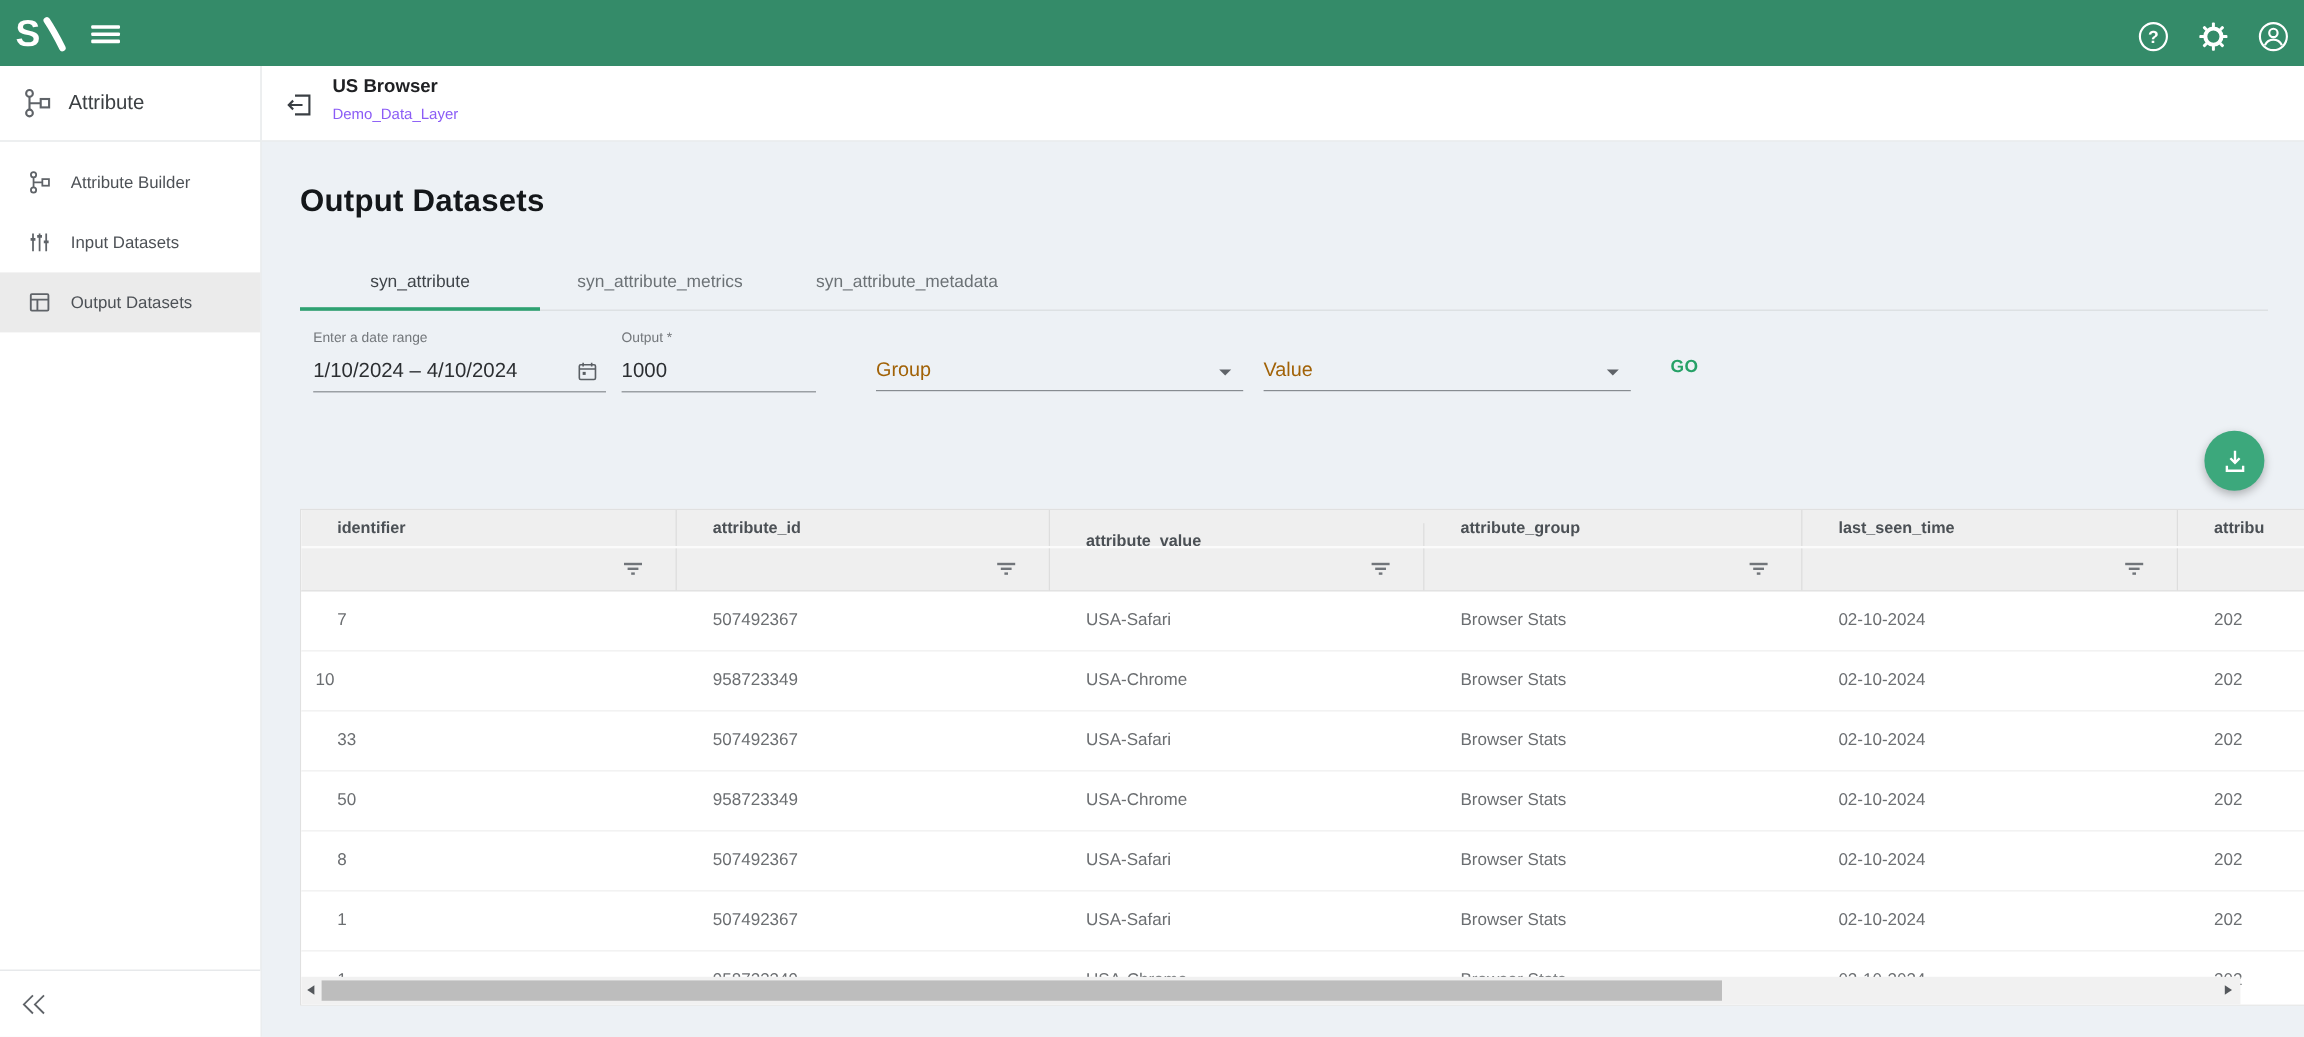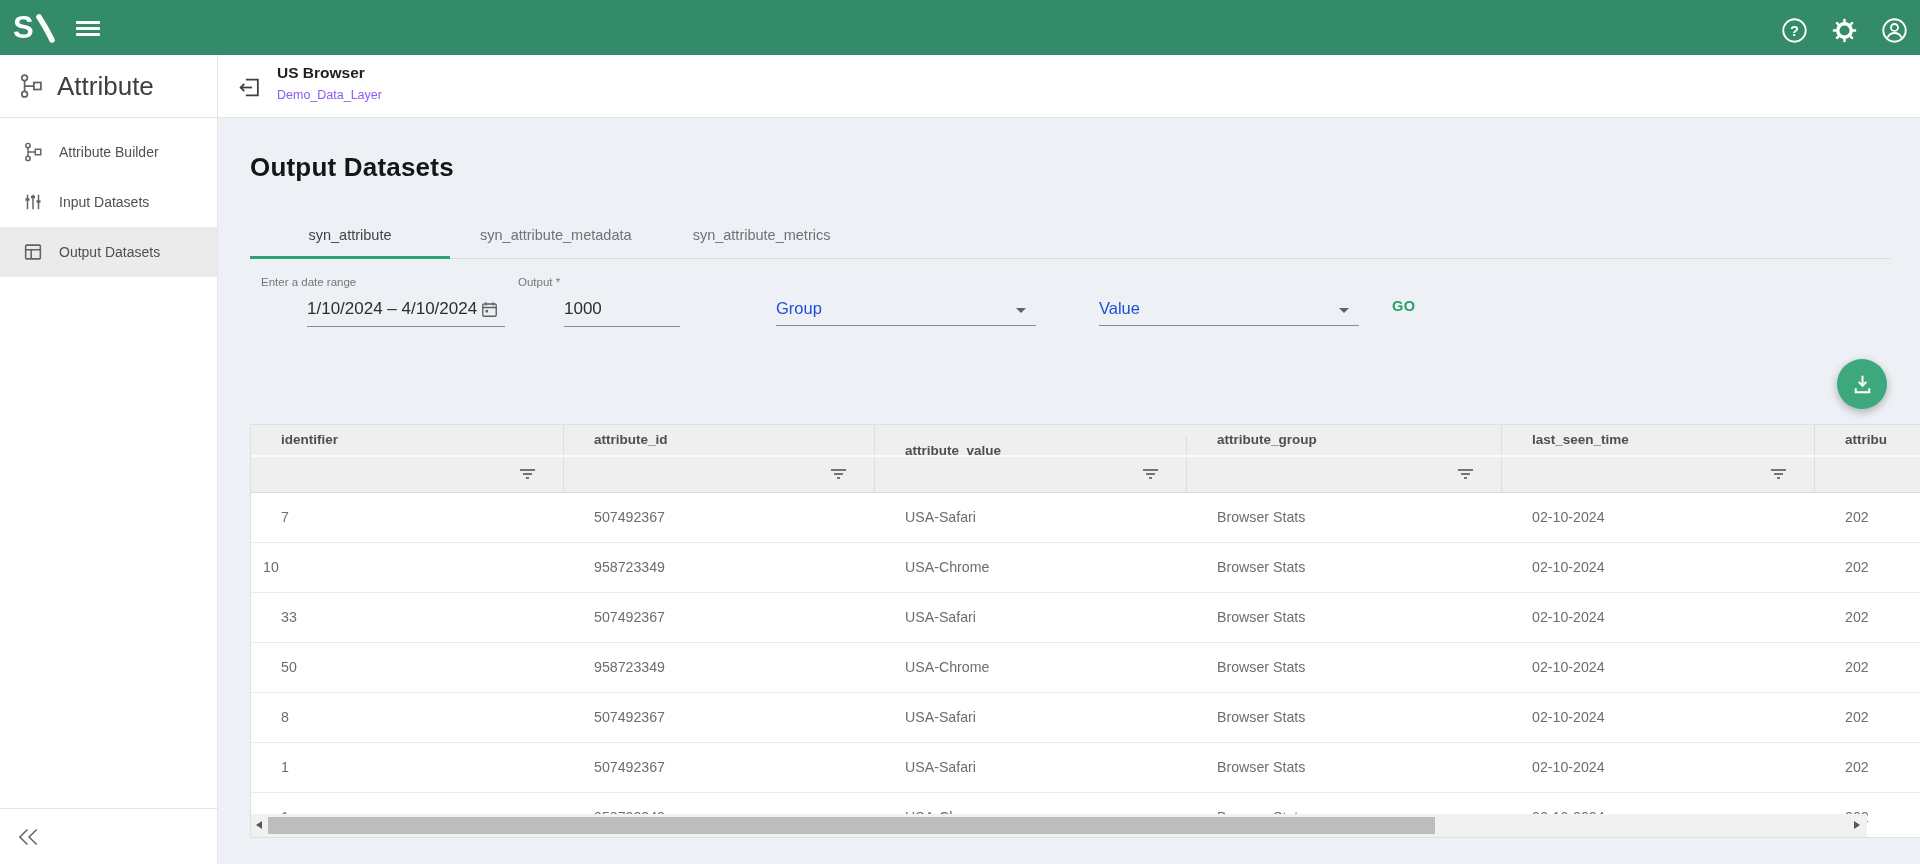--- a/index.html
+++ b/index.html
@@ -11,21 +11,21 @@
   .logo { position:absolute; left:13px; top:7px; display:flex; align-items:center; height:42px; }
   .logo .s { color:#fff; font-size:31px; font-weight:700; letter-spacing:0; }
   .hamburger { position:absolute; left:76px; top:21px; width:24px; height:14px; cursor:pointer; }
   .hamburger span { display:block; width:24px; height:3px; background:#fff; border-radius:1px; margin-bottom:3px; }
   .tb-icon { position:absolute; top:17px; width:27px; height:27px; cursor:pointer; }
 
   
   .sidebar { position:absolute; left:0; top:55px; width:218px; height:809px; background:#fff; border-right:1px solid #E2E4E7; z-index:20; }
   .sb-head { height:63px; border-bottom:1px solid #E2E4E7; position:relative; }
   .sb-head .sb-head-ic { position:absolute; left:17px; top:17px; width:28px; height:28px; }
-  .sb-head .sb-title { position:absolute; left:57px; top:0; line-height:62px; font-size:26px; color:#3C4043;text-align:center; }
+  .sb-head .sb-title { position:absolute; left:57px; top:0; line-height:62px; font-size:17px; color:#3C4043;text-align:center; }
   .sb-items { margin-top:9px; }
   .sb-item { height:50px; display:flex; align-items:center; padding-left:22px; cursor:pointer; }
   .sb-item.selected { background:#EBEBEB; }
   .sb-ic { width:22px; height:22px; margin-right:15px; flex:none; }
   .sb-label { font-size:14px; color:#4D5156; }
   .sb-foot { position:absolute; left:0; bottom:0; width:217px; height:56px; border-top:1px solid #E2E4E7; background:#fff; }
   .collapse-btn { position:absolute; left:15px; top:15px; width:26px; height:26px; cursor:pointer; }
 
   
   .content-header { position:absolute; left:218px; top:55px; width:1702px; height:63px; background:#fff; border-bottom:1px solid #E2E4E7; z-index:10; }
@@ -37,26 +37,26 @@
   .page-title { position:absolute; left:250px; top:152px; font-size:26px; font-weight:700; color:#14171A; letter-spacing:.2px; }
 
   .tabs { position:absolute; left:250px; top:214px; width:1640px; height:45px; border-bottom:1px solid #D9DCDF; display:flex; }
   .tab { min-width:200px; padding:0 30px; text-align:center; line-height:42px; font-size:14.5px; color:#6C7276; cursor:pointer; position:relative; white-space:nowrap; }
   .tab.active { color:#3F4449; }
   .tab.active::after { content:""; position:absolute; left:0; right:0; bottom:-1px; height:3px; background:#2EA172; }
 
   .filters { position:absolute; left:0; top:270px; width:1920px; height:70px; }
   .f-group { position:absolute; top:6px; }
   .f-label { font-size:11.5px; color:#73777B; margin-bottom:6px; }
-  .f-field { position:relative; border-bottom:1px solid #878C91; height:33px;margin-left:46px; }
+  .f-field { position:relative; border-bottom:1px solid #878C91; height:33px; }
   .f-field input { border:none; outline:none; background:transparent; font-family:"Liberation Sans",sans-serif; font-size:17px; color:#2B2E31; width:100%; height:30px; padding:0; }
   .cal-ic { position:absolute; right:6px; bottom:7px; width:19px; height:19px; cursor:pointer; }
   .dd { position:absolute; top:6px; cursor:pointer; }
   .dd .f-field { height:33px; margin-top:17px; }
-  .dd-ph { position:absolute; left:0; bottom:7px; font-size:16.5px; color:#1d4ed8; }
+  .dd-ph { position:absolute; left:0; bottom:7px; font-size:16.5px; color:#a16207; }
   .dd-arrow { position:absolute; right:10px; bottom:12px; width:0; height:0; border-left:5px solid transparent; border-right:5px solid transparent; border-top:5px solid #5F6368; }
   .go-btn { position:absolute; left:1392px; top:28px; font-size:14.5px; font-weight:700; color:#26A167; letter-spacing:.5px; cursor:pointer; background:none; border:none; font-family:"Liberation Sans",sans-serif; }
 
   .fab { position:absolute; left:1837px; top:359px; width:50px; height:50px; border-radius:50%; background:#3CA87C; box-shadow:0 3px 8px rgba(0,0,0,.28); display:flex; align-items:center; justify-content:center; cursor:pointer; z-index:5; }
 
   
   .grid { position:absolute; left:250px; top:424px; width:1848px; height:414px; background:#fff; border:1px solid #E0E0E0; overflow:hidden; }
   .g-hrow { display:flex; height:30px; background:#EFEFEF; width:1800px; }
   .g-th { flex:none; padding-left:30px; line-height:30px; font-size:13.5px; font-weight:700; color:#4B5055; border-right:1px solid #DDDDDD; white-space:nowrap; overflow:hidden; cursor:pointer; }
   .g-frow { display:flex; height:38px; background:#EFEFEF; border-top:2px solid #FBFBFB; border-bottom:1px solid #D9D9D9; width:1800px; }
@@ -188,22 +188,22 @@
       </svg>
   </span>
   <div class="ch-title">US Browser</div>
   <div class="ch-sub">Demo_Data_Layer</div>
 </div>
 
 <div class="page-title">Output Datasets</div>
 
 <div class="tabs">
     <div class="tab active">syn_attribute</div>
+    <div class="tab">syn_attribute_metrics</div>
     <div class="tab">syn_attribute_metadata</div>
-    <div class="tab">syn_attribute_metrics</div>
   </div>
 
 <div class="filters">
   <div class="f-group" style="left:261px; width:244px;">
     <div class="f-label">Enter a date range</div>
     <div class="f-field">
       <input style="width: 208px;" value="1/10/2024 – 4/10/2024">
       <span class="cal-ic">
         <svg viewBox="0 0 24 24" width="19" height="19" fill="none" stroke="#5A5F64" stroke-width="1.7">
             <rect x="3.5" y="5" width="17" height="15.5" rx="1.5"></rect>

